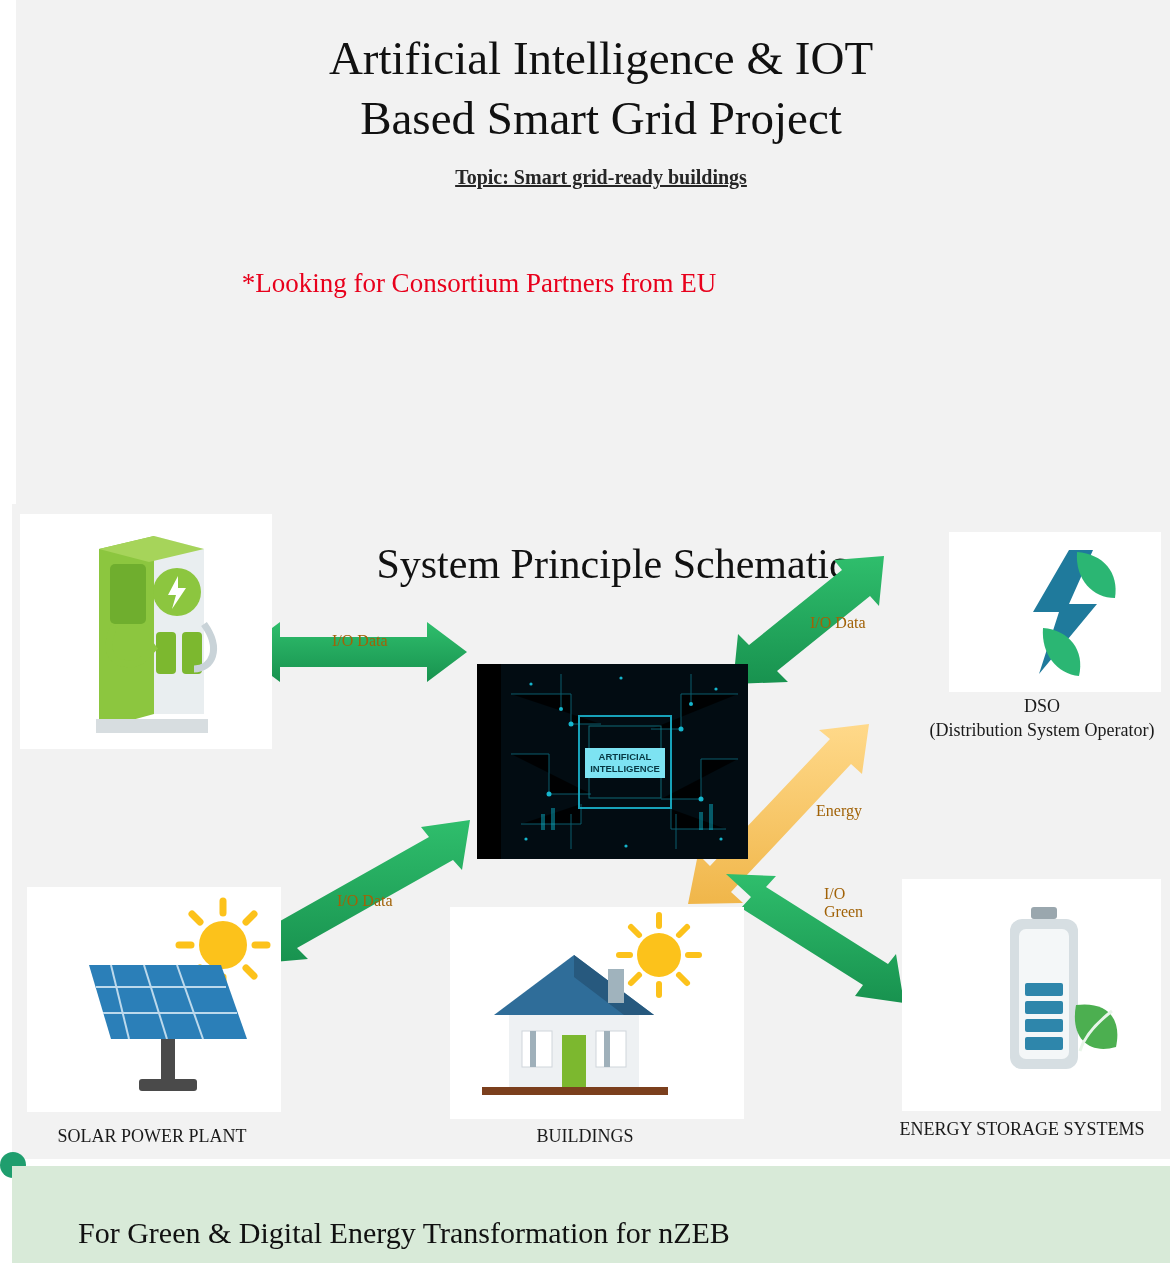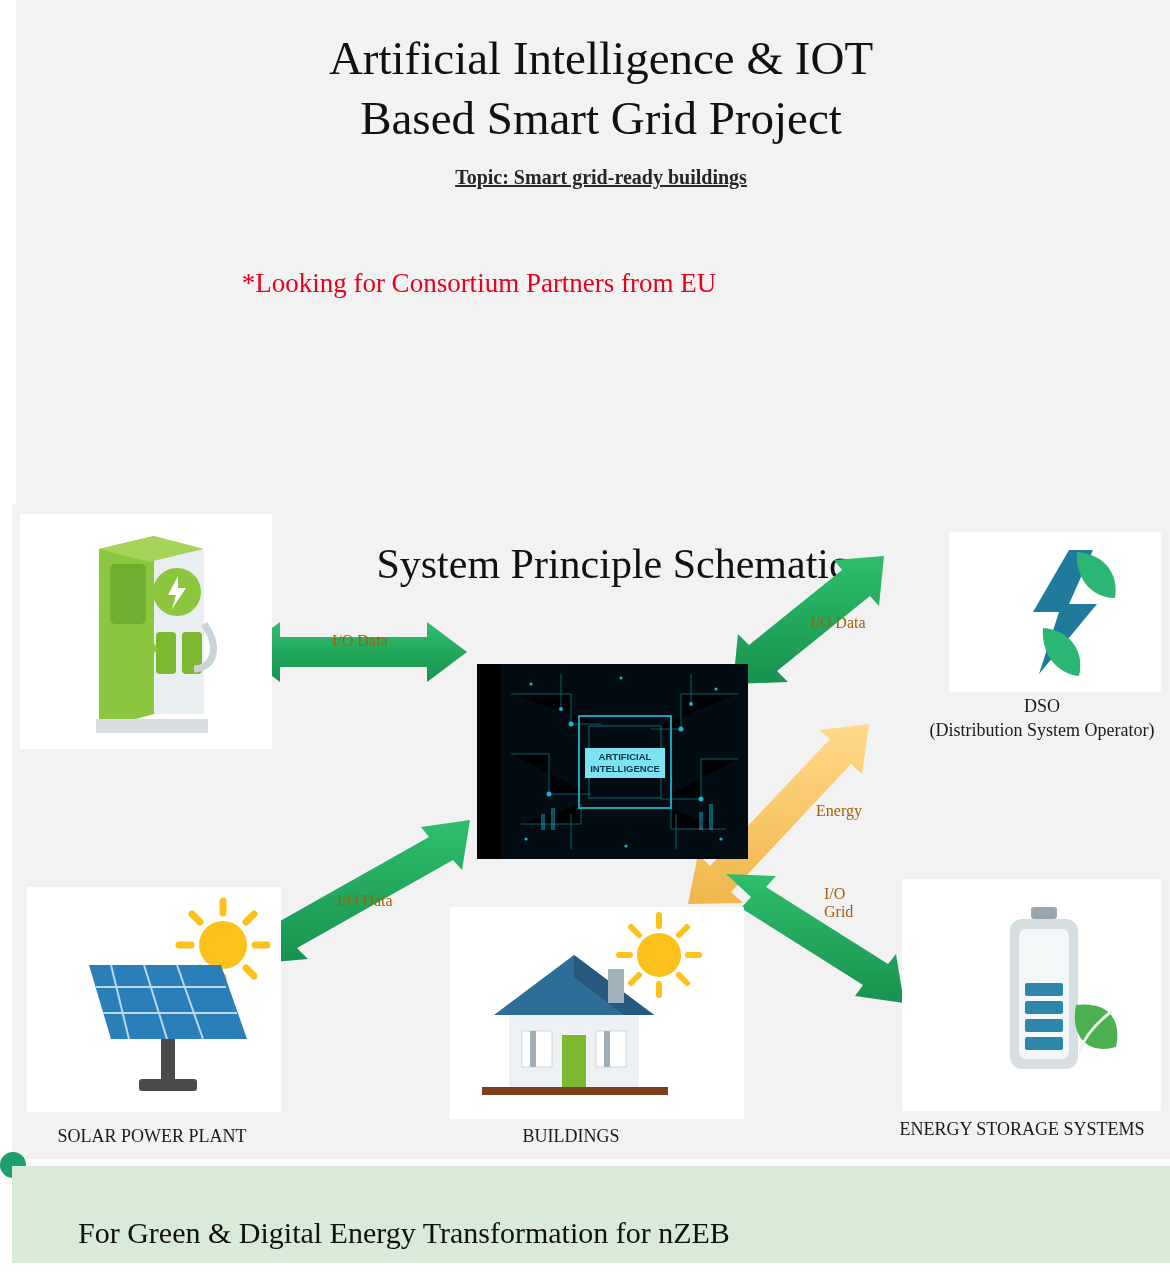--- a/index.html
+++ b/index.html
@@ -95,21 +95,21 @@
 
   
   #ai-card { left: 465px; top: 160px; width: 247px; height: 195px; background: #000; }
 
   
   #solar-card { left: 15px; top: 383px; width: 230px; height: 225px; }
   #solar-caption { left: -15px; top: 622px; width: 310px; }
 
   
   #bldg-card { left: 438px; top: 403px; width: 270px; height: 212px; }
-  #bldg-caption { left: 424px; top: 622px; width: 270px; }
+  #bldg-caption { left: 438px; top: 622px; width: 270px; }
 
   
   #ess-card { left: 890px; top: 375px; width: 235px; height: 232px; }
   #ess-caption { left: 825px; top: 615px; width: 370px; }
 
   .arrow-label {
     position: absolute;
     font-size: 16px;
     color: #a16207;
     line-height: 1.1;
@@ -187,21 +187,21 @@
       <polygon fill="url(#gGreen)" points="714,370 764,372 754,383 876,460 884,450 892,499 843,492 851,481 729,404 739,393"></polygon>
     </g>
   </svg>
 
   <div class="arrow-label" style="left:320px; top:128px;">I/O Data</div>
   <div class="arrow-label" style="left:798px; top:110px;">I/O Data</div>
   <div class="arrow-label" style="left:325px; top:388px;">I/O Data</div>
   <div class="arrow-label" style="left:757px; top:298px;margin-left:47px;">Energy</div>
   <div class="arrow-label" style="left:812px; top:381px;">
     <div>I/O</div>
-    <div>Grid</div>
+    <div>Green</div>
   </div>
 
   <div class="photo" id="ev-card">
     <svg width="228" height="235" viewBox="0 0 228 235">
       <rect x="0" y="0" width="228" height="235" fill="#ffffff"></rect>
       <path d="M55 35 L110 22 L110 200 L55 215 Z" fill="#8cc63f"></path>
       <path d="M110 22 L160 35 L160 200 L110 200 Z" fill="#e9eef0"></path>
       <path d="M55 35 L110 22 L160 35 L105 48 Z" fill="#a6d45a"></path>
       <rect x="66" y="50" width="36" height="60" rx="5" fill="#6fae2e"></rect>
       <circle cx="133" cy="78" r="24" fill="#8cc63f"></circle>

